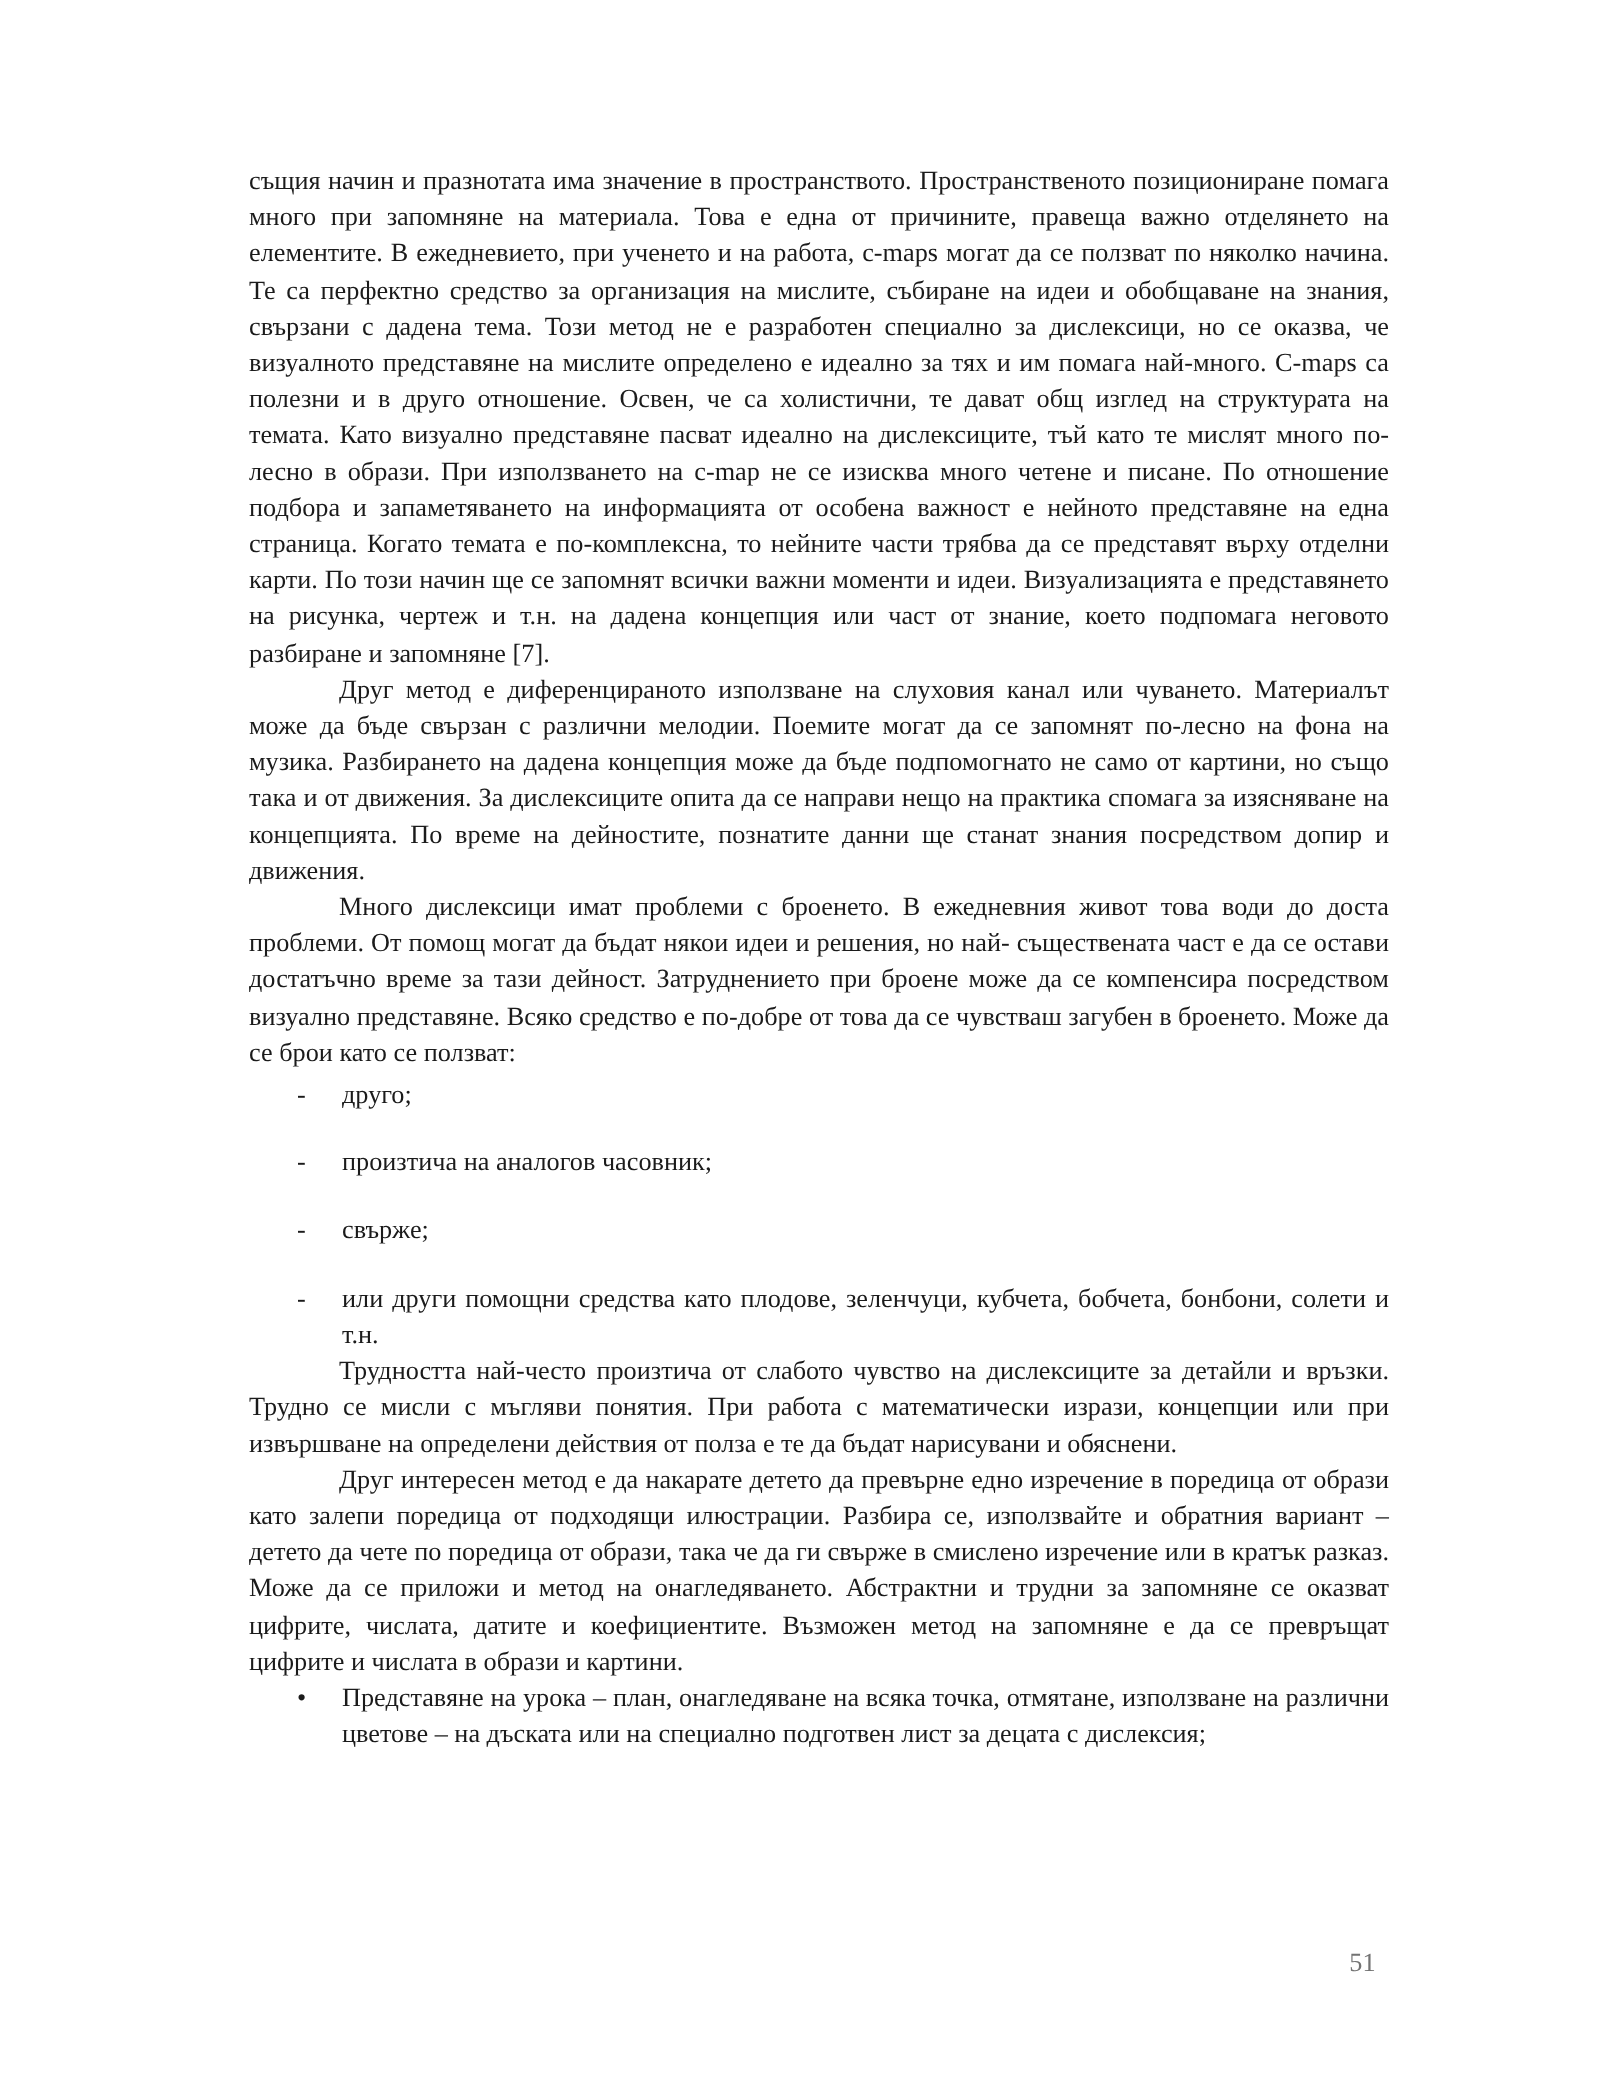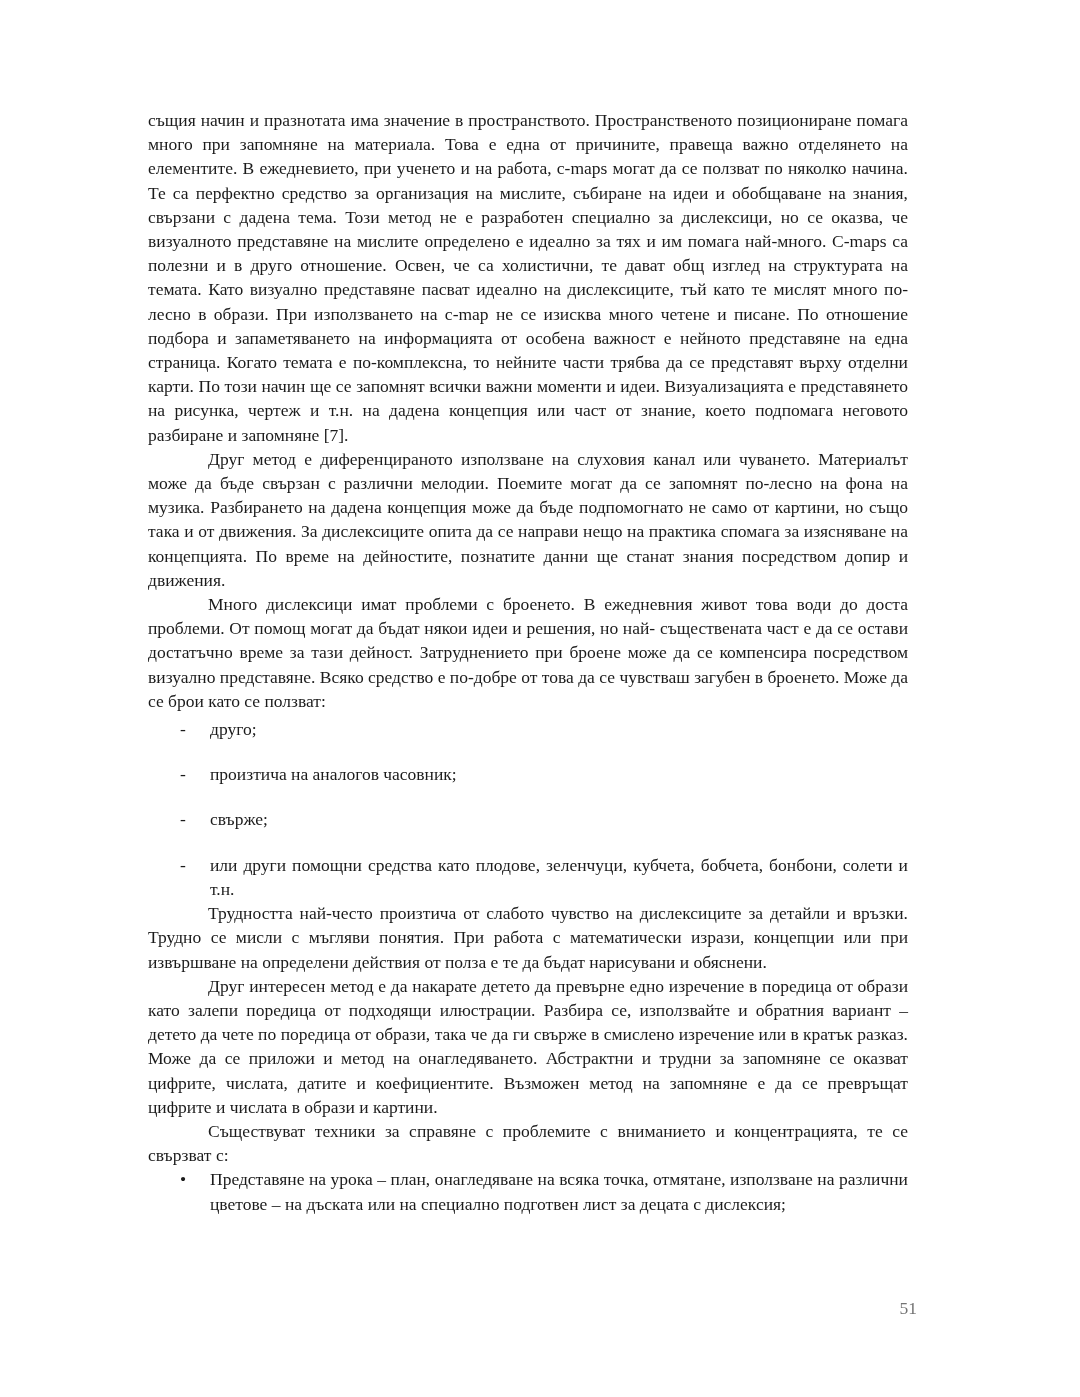--- a/index.html
+++ b/index.html
@@ -11,21 +11,21 @@
   .page {
     position: relative;
     width: 1080px;
     height: 1397px;
     background: #ffffff;
     color: #1b1b1b;
     overflow: hidden;
   }
   .content {
     position: absolute;
-    left: 148px;
+    left: 166px;
     top: 108px;
     width: 760px;
     font-size: 17.5px;
     line-height: 24.2px;
     text-align: justify;
   }
   p.para {
     text-indent: 60px;
   }
   p.para.no-indent {
@@ -89,21 +89,20 @@
       <div class="list-item">
         <span class="marker">-</span>
         <span>или други помощни средства като плодове, зеленчуци, кубчета, бобчета, бонбони, солети и т.н.</span>
       </div>
     </div>
 
     <p class="para">Трудността най-често произтича от слабото чувство на дислексиците за детайли и връзки. Трудно се мисли с мъгляви понятия. При работа с математически изрази, концепции или при извършване на определени действия от полза е те да бъдат нарисувани и обяснени.</p>
 
     <p class="para">Друг интересен метод е да накарате детето да превърне едно изречение в поредица от образи като залепи поредица от подходящи илюстрации. Разбира се, използвайте и обратния вариант – детето да чете по поредица от образи, така че да ги свърже в смислено изречение или в кратък разказ. Може да се приложи и метод на онагледяването. Абстрактни и трудни за запомняне се оказват цифрите, числата, датите и коефициентите. Възможен метод на запомняне е да се превръщат цифрите и числата в образи и картини.</p>
 
-    <p class="para">Съществуват техники за справяне с проблемите с вниманието и концентрацията, те се свързват с:</p>
 
     <div class="bullet-list">
       <div class="list-item">
         <span class="marker">•</span>
         <span>Представяне на урока – план, онагледяване на всяка точка, отмятане, използване на различни цветове – на дъската или на специално подготвен лист за децата с дислексия;</span>
       </div>
     </div>
 
   </div>
 

